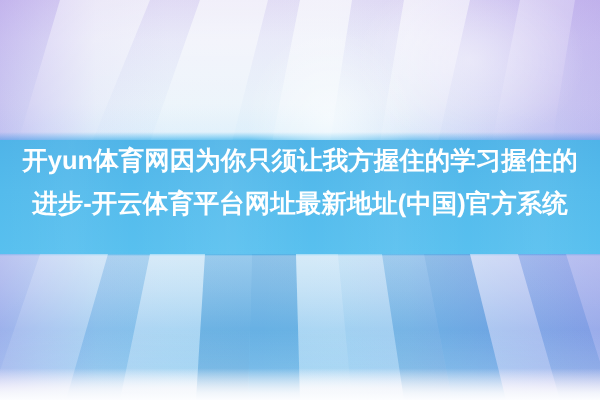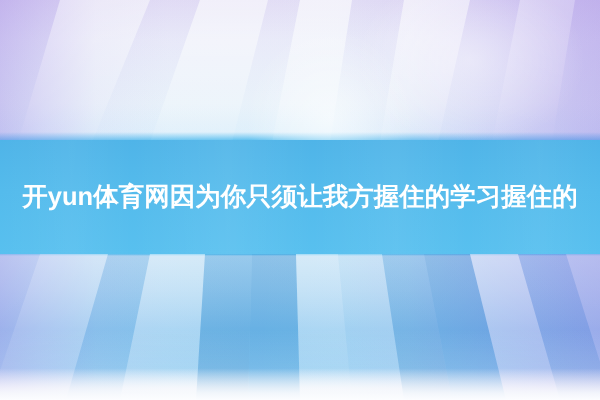--- a/index.html
+++ b/index.html
@@ -100,21 +100,21 @@
   }
 
   .caption-text {
     position: absolute;
     left: 0;
     top: 140px;
     width: 600px;
     height: 114px;
     display: flex;
     flex-direction: column;
-    justify-content: center;
+    justify-content: flex-start;
     align-items: center;
     box-sizing: border-box;
     padding: 0 8px;
   }
   .caption-line {
     color: #ffffff;
     font-size: 25.5px;
     font-weight: bold;
     line-height: 43px;
     letter-spacing: 0px;
@@ -187,17 +187,18 @@
       </g>
     </svg>
   </div>
 
   <div class="bloom"></div>
 
   <div class="caption-band"></div>
 
   <div class="caption-text">
     <div class="caption-line">开yun体育网因为你只须让我方握住的学习握住的</div>
+    <div class="caption-line">进步-开云体育平台网址最新地址(中国)官方系统</div>
   </div>
 
   <div class="bloom-bottom"></div>
 
 </div>
 
 </body></html>

